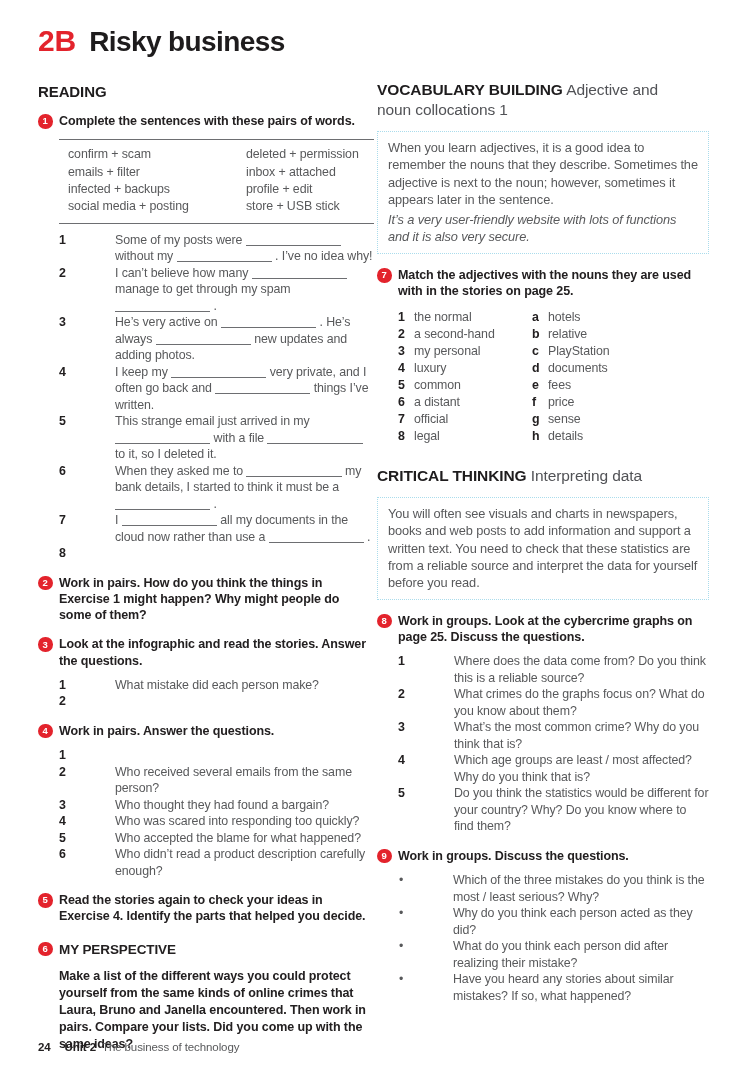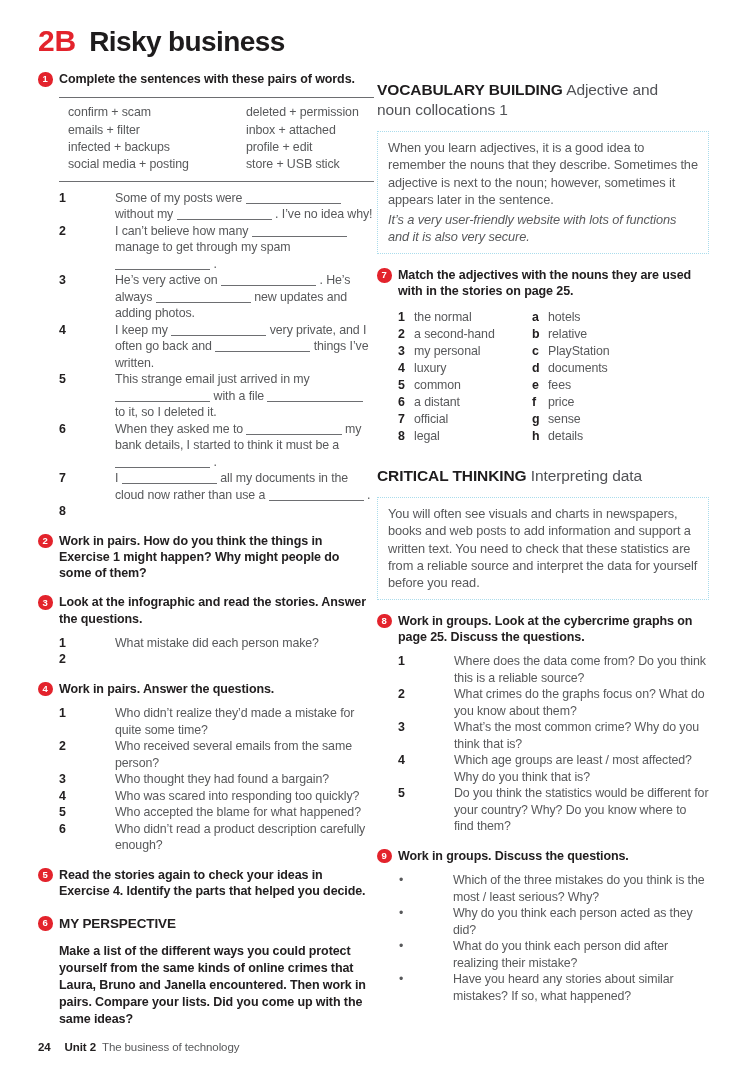--- a/index.html
+++ b/index.html
@@ -65,20 +65,21 @@
 
 <div class="page">
 
   <div class="col-left">
 
     <div class="title">
       <span class="title-code">2B</span>
       <span class="title-name">Risky business</span>
     </div>
 
+    <div class="reading-h">READING</div>
 
     <div class="ex">
       <span class="badge">1</span>
       <span>Complete the sentences with these pairs of words.</span>
     </div>
 
     <div class="wordbox">
       <div>
         <span>confirm + scam</span>
         <span>emails + filter</span>
@@ -146,21 +147,20 @@
       </div>
     </div>
 
     <div class="ex">
       <span class="badge">4</span>
       <span>Work in pairs. Answer the questions.</span>
     </div>
     <div class="qlist">
       <div class="qrow">
         <span class="qn">1</span>
-        <span class="qt">Who didn’t realize they’d made a mistake for quite some time?</span>
       </div>
       <div class="qrow">
         <span class="qn">2</span>
         <span class="qt">Who received several emails from the same person?</span>
       </div>
       <div class="qrow">
         <span class="qn">3</span>
         <span class="qt">Who thought they had found a bargain?</span>
       </div>
       <div class="qrow">

